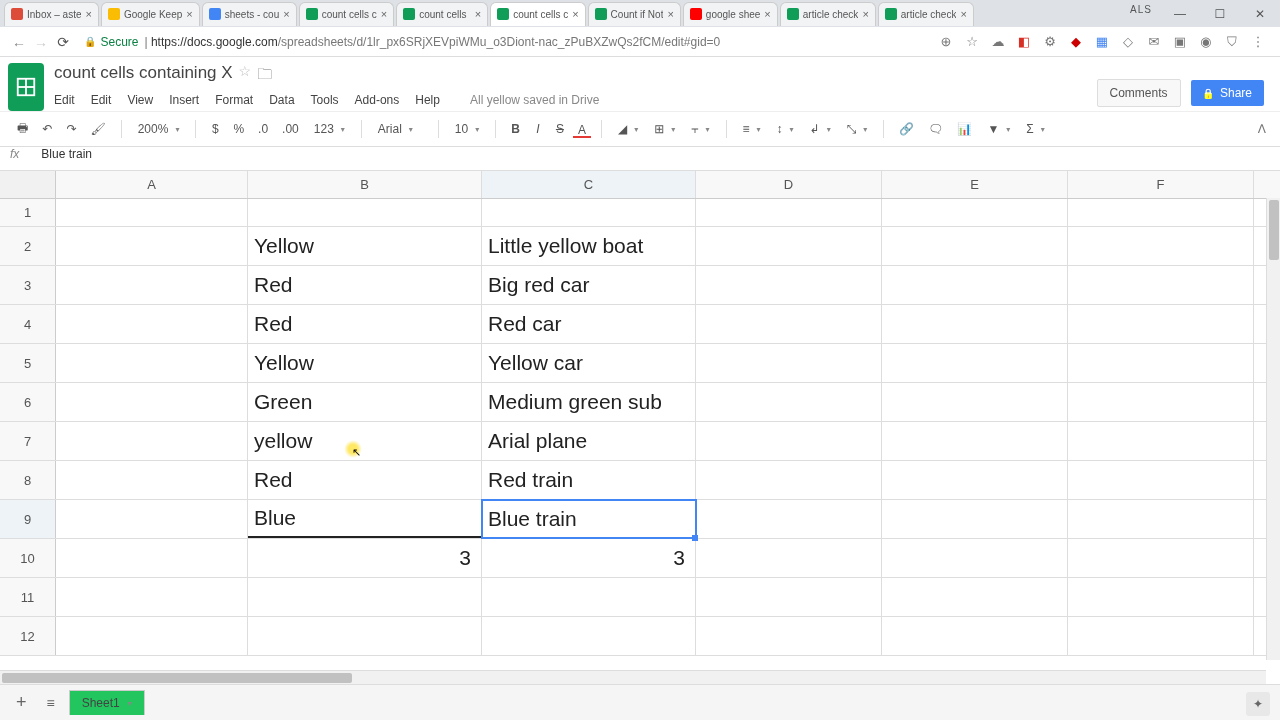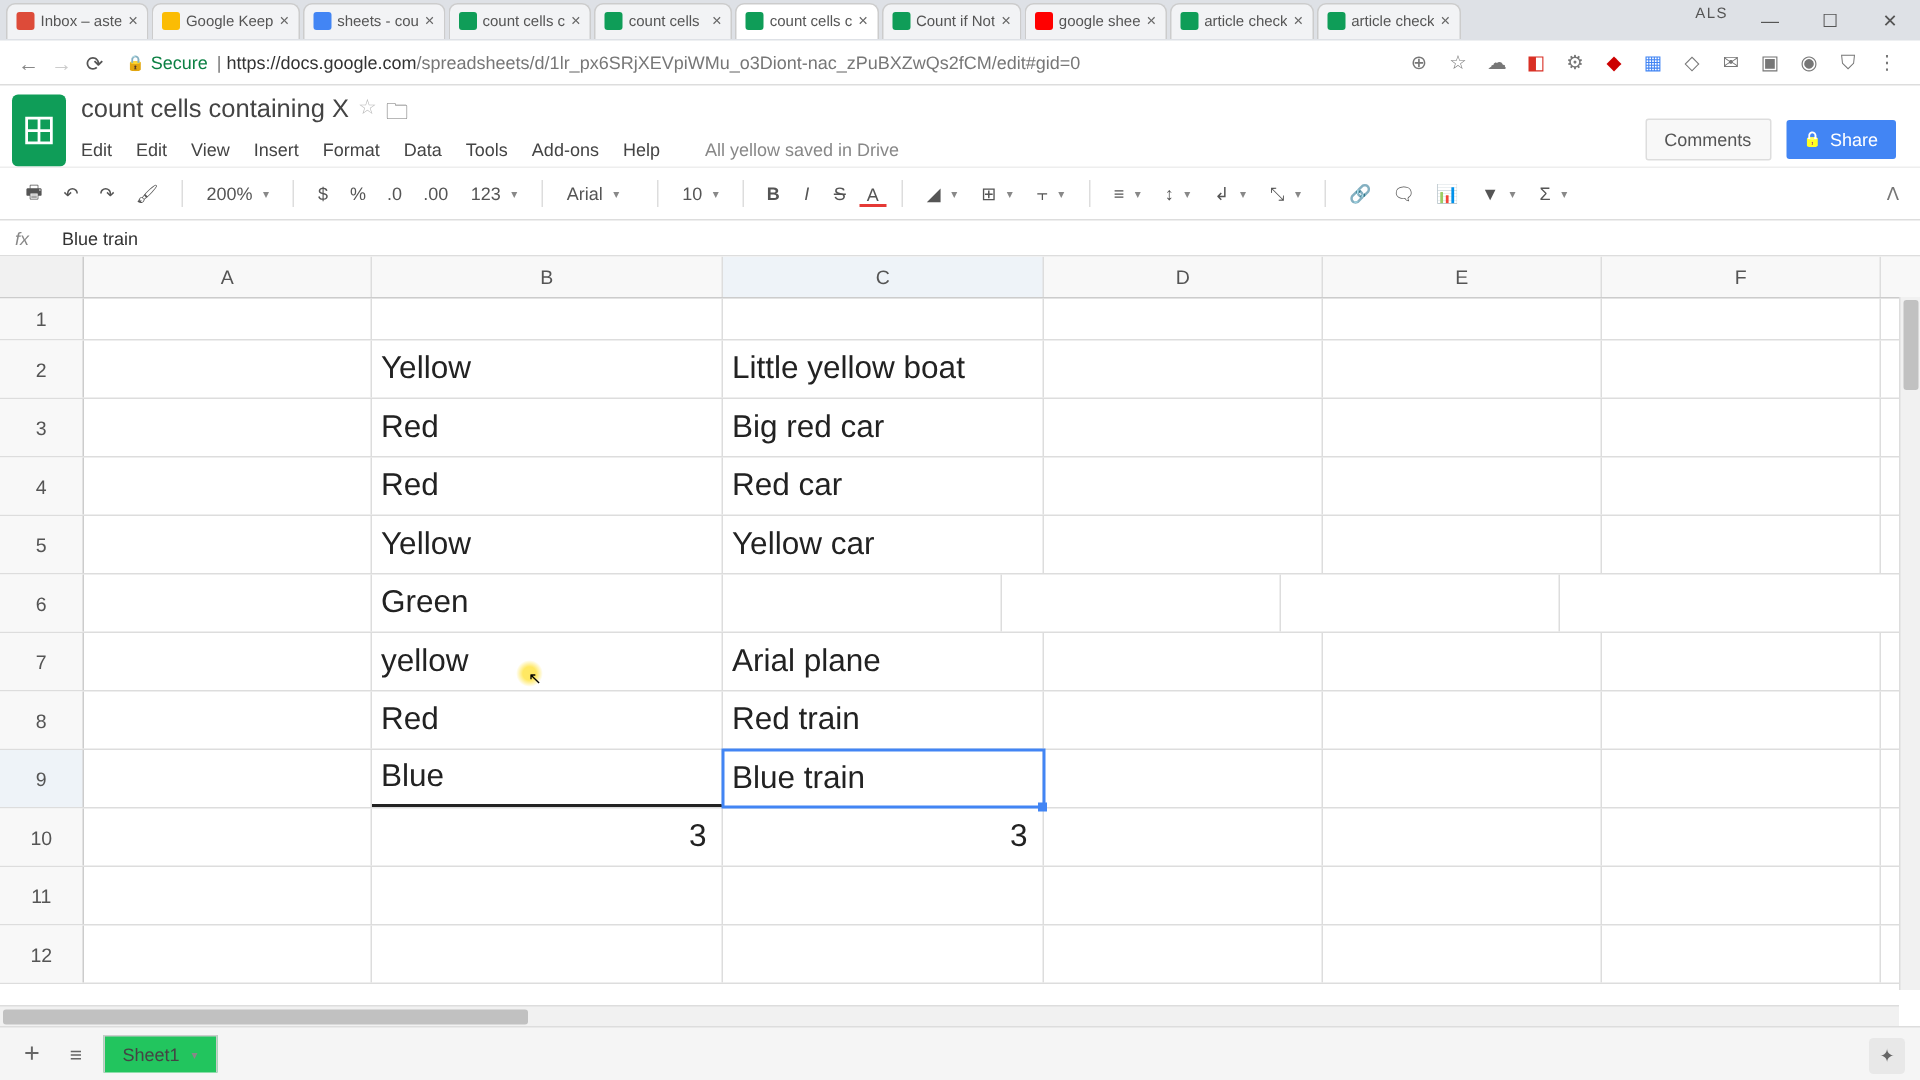--- a/index.html
+++ b/index.html
@@ -46,21 +46,21 @@
 .toolbar { height:36px; border-top:1px solid #eee; border-bottom:1px solid #ddd; display:flex; align-items:center; padding:0 12px; gap:4px; font-size:12px; color:#555; position:relative; }
 .toolbar .sep { width:1px; height:18px; background:#ddd; margin:0 6px; }
 .tb-btn { padding:3px 5px; min-width:18px; text-align:center; }
 .tb-sel { display:flex; align-items:center; gap:4px; padding:3px 6px; }
 .tb-sel::after { content:"▾"; font-size:8px; color:#888; margin-left:3px; }
 .font-sel { min-width:56px; }
 .text-color { border-bottom:2px solid #e53935; padding-bottom:0; line-height:12px; }
 .chev-expand { position:absolute; right:14px; font-size:12px; color:#777; }
 
 
-.formula-bar { height:24px; border-bottom:1px solid #ddd; display:flex; align-items:center; padding:0 10px; font-size:12px; }
+.formula-bar { height:24px; border-bottom:1px solid #ddd; display:flex; padding:0 10px; font-size:12px; }
 .formula-bar .fx { font-style:italic; color:#888; margin-right:22px; }
 .formula-bar .fval { color:#333; }
 
 
 .grid-wrap { position:relative; height:495px; overflow:hidden; }
 .col-head { display:flex; height:28px; background:#f8f8f8; border-bottom:1px solid #ccc; }
 .corner { width:56px; border-right:1px solid #ccc; background:#f1f1f1; }
 .ch { border-right:1px solid #ddd; display:flex; align-items:center; justify-content:center; font-size:13px; color:#555; }
 .ch.A { width:192px; }
 .ch.B { width:234px; }
@@ -326,20 +326,21 @@
         <div class="cell B">Yellow</div>
         <div class="cell C">Yellow car</div>
         <div class="cell D"></div>
         <div class="cell E"></div>
         <div class="cell F"></div>
       </div>
     <div class="row">
         <div class="rh">6</div>
         <div class="cell A"></div>
         <div class="cell B">Green</div>
+        <div class="cell C">Medium green sub</div>
         <div class="cell D"></div>
         <div class="cell E"></div>
         <div class="cell F"></div>
       </div>
     <div class="row">
         <div class="rh">7</div>
         <div class="cell A"></div>
         <div class="cell B">yellow</div>
         <div class="cell C">Arial plane</div>
         <div class="cell D"></div>

